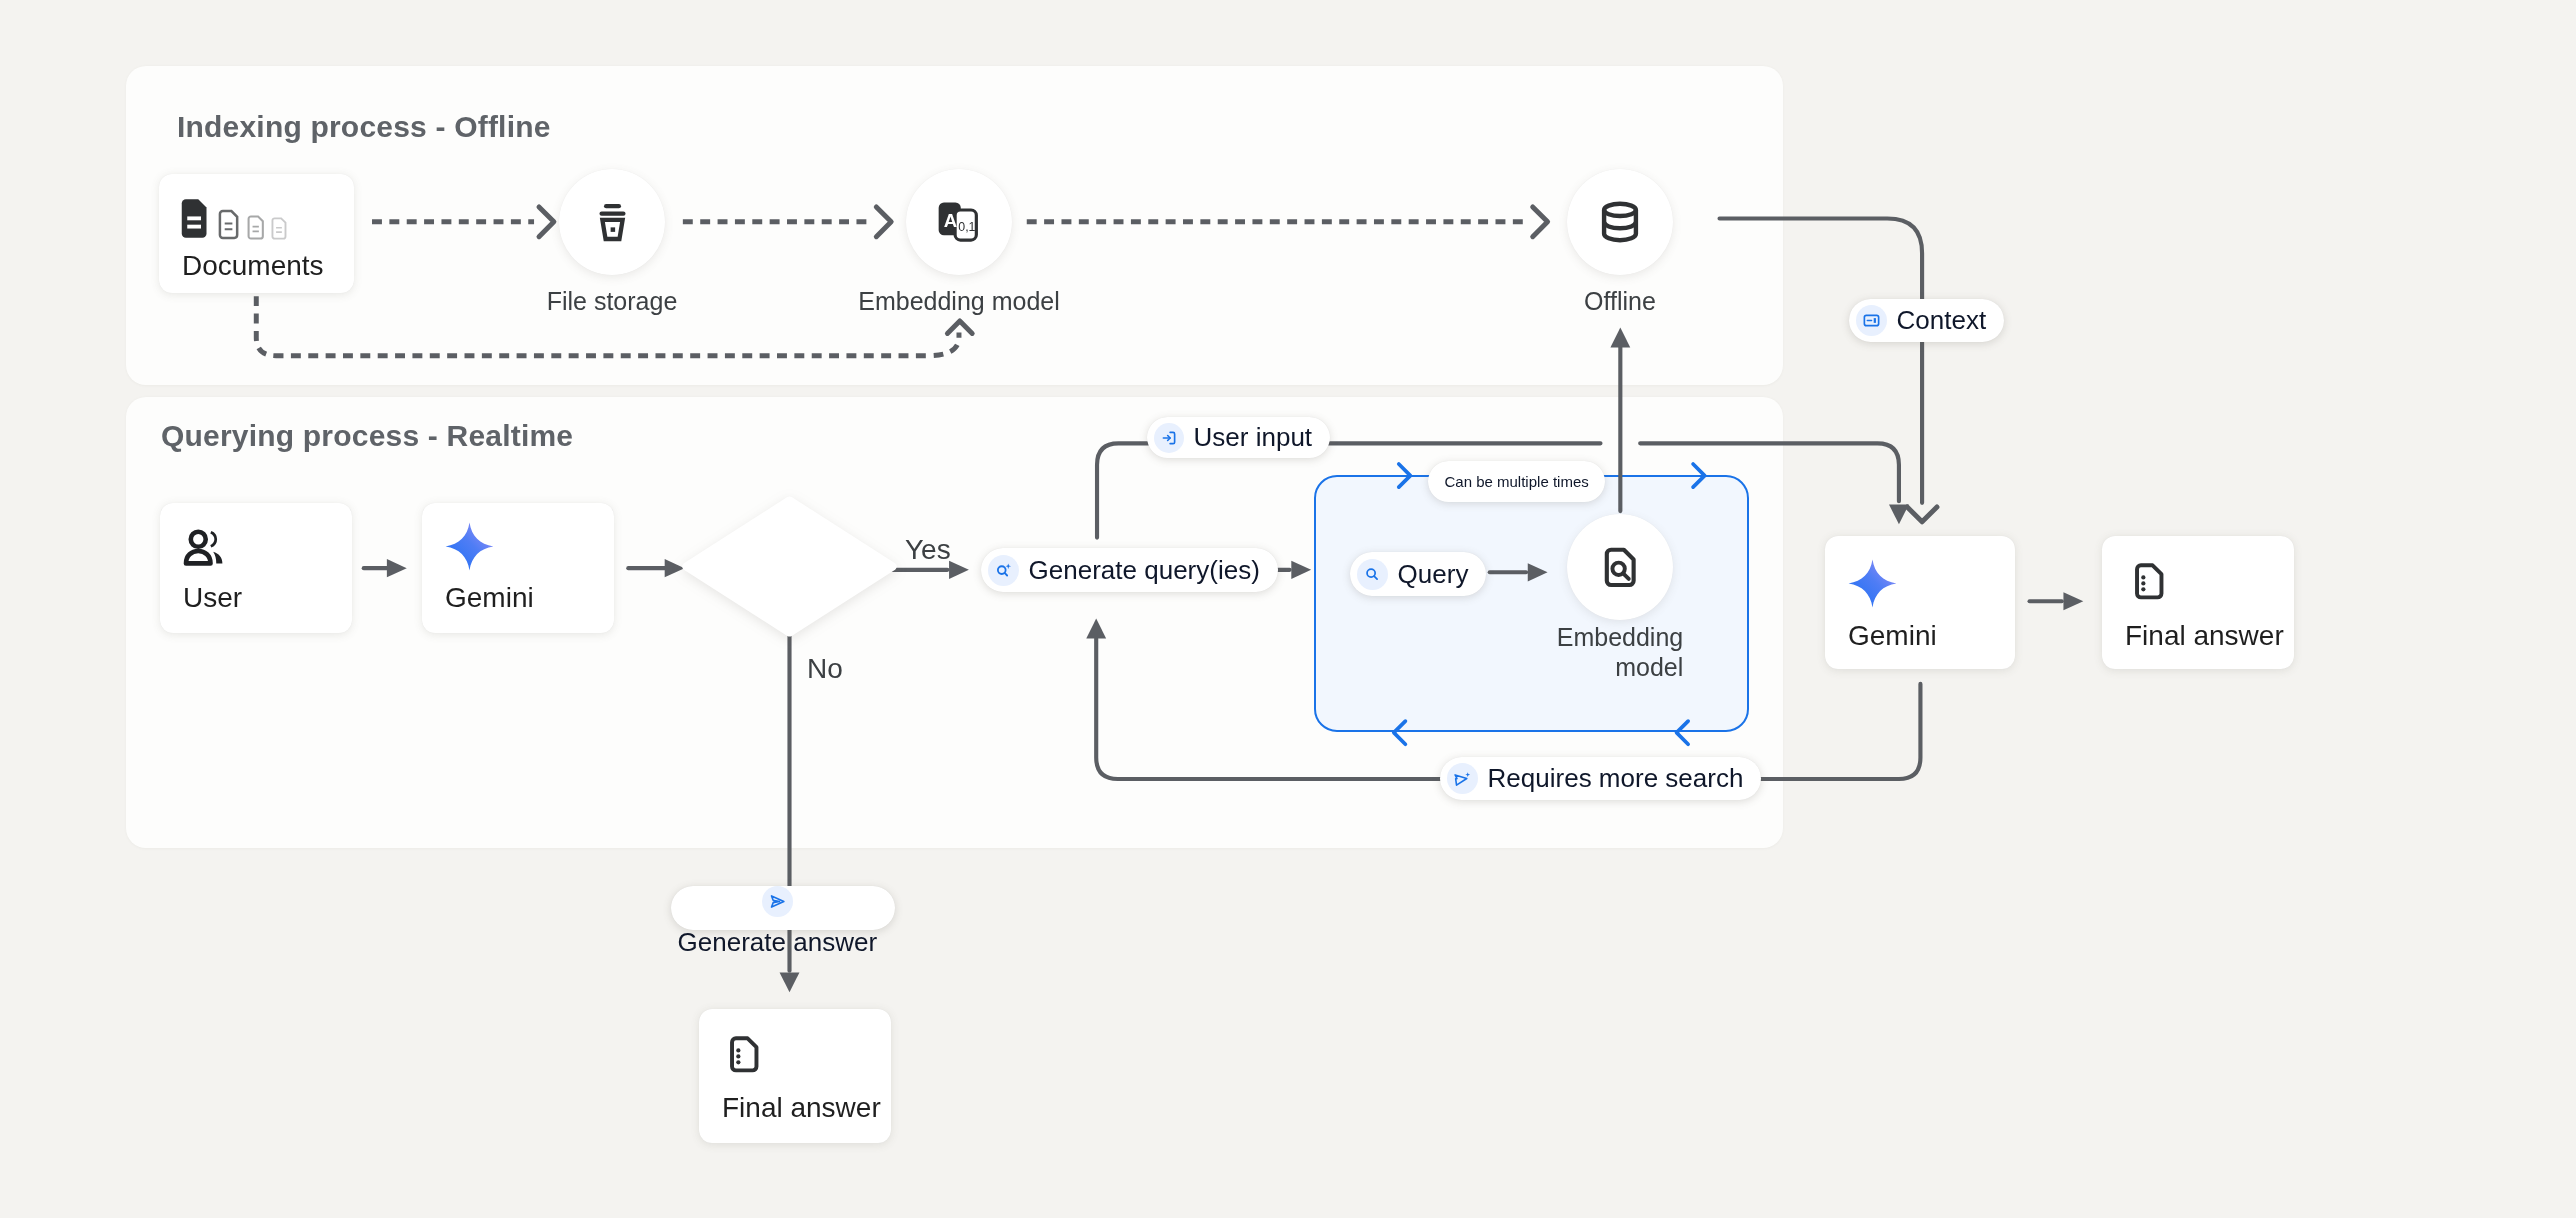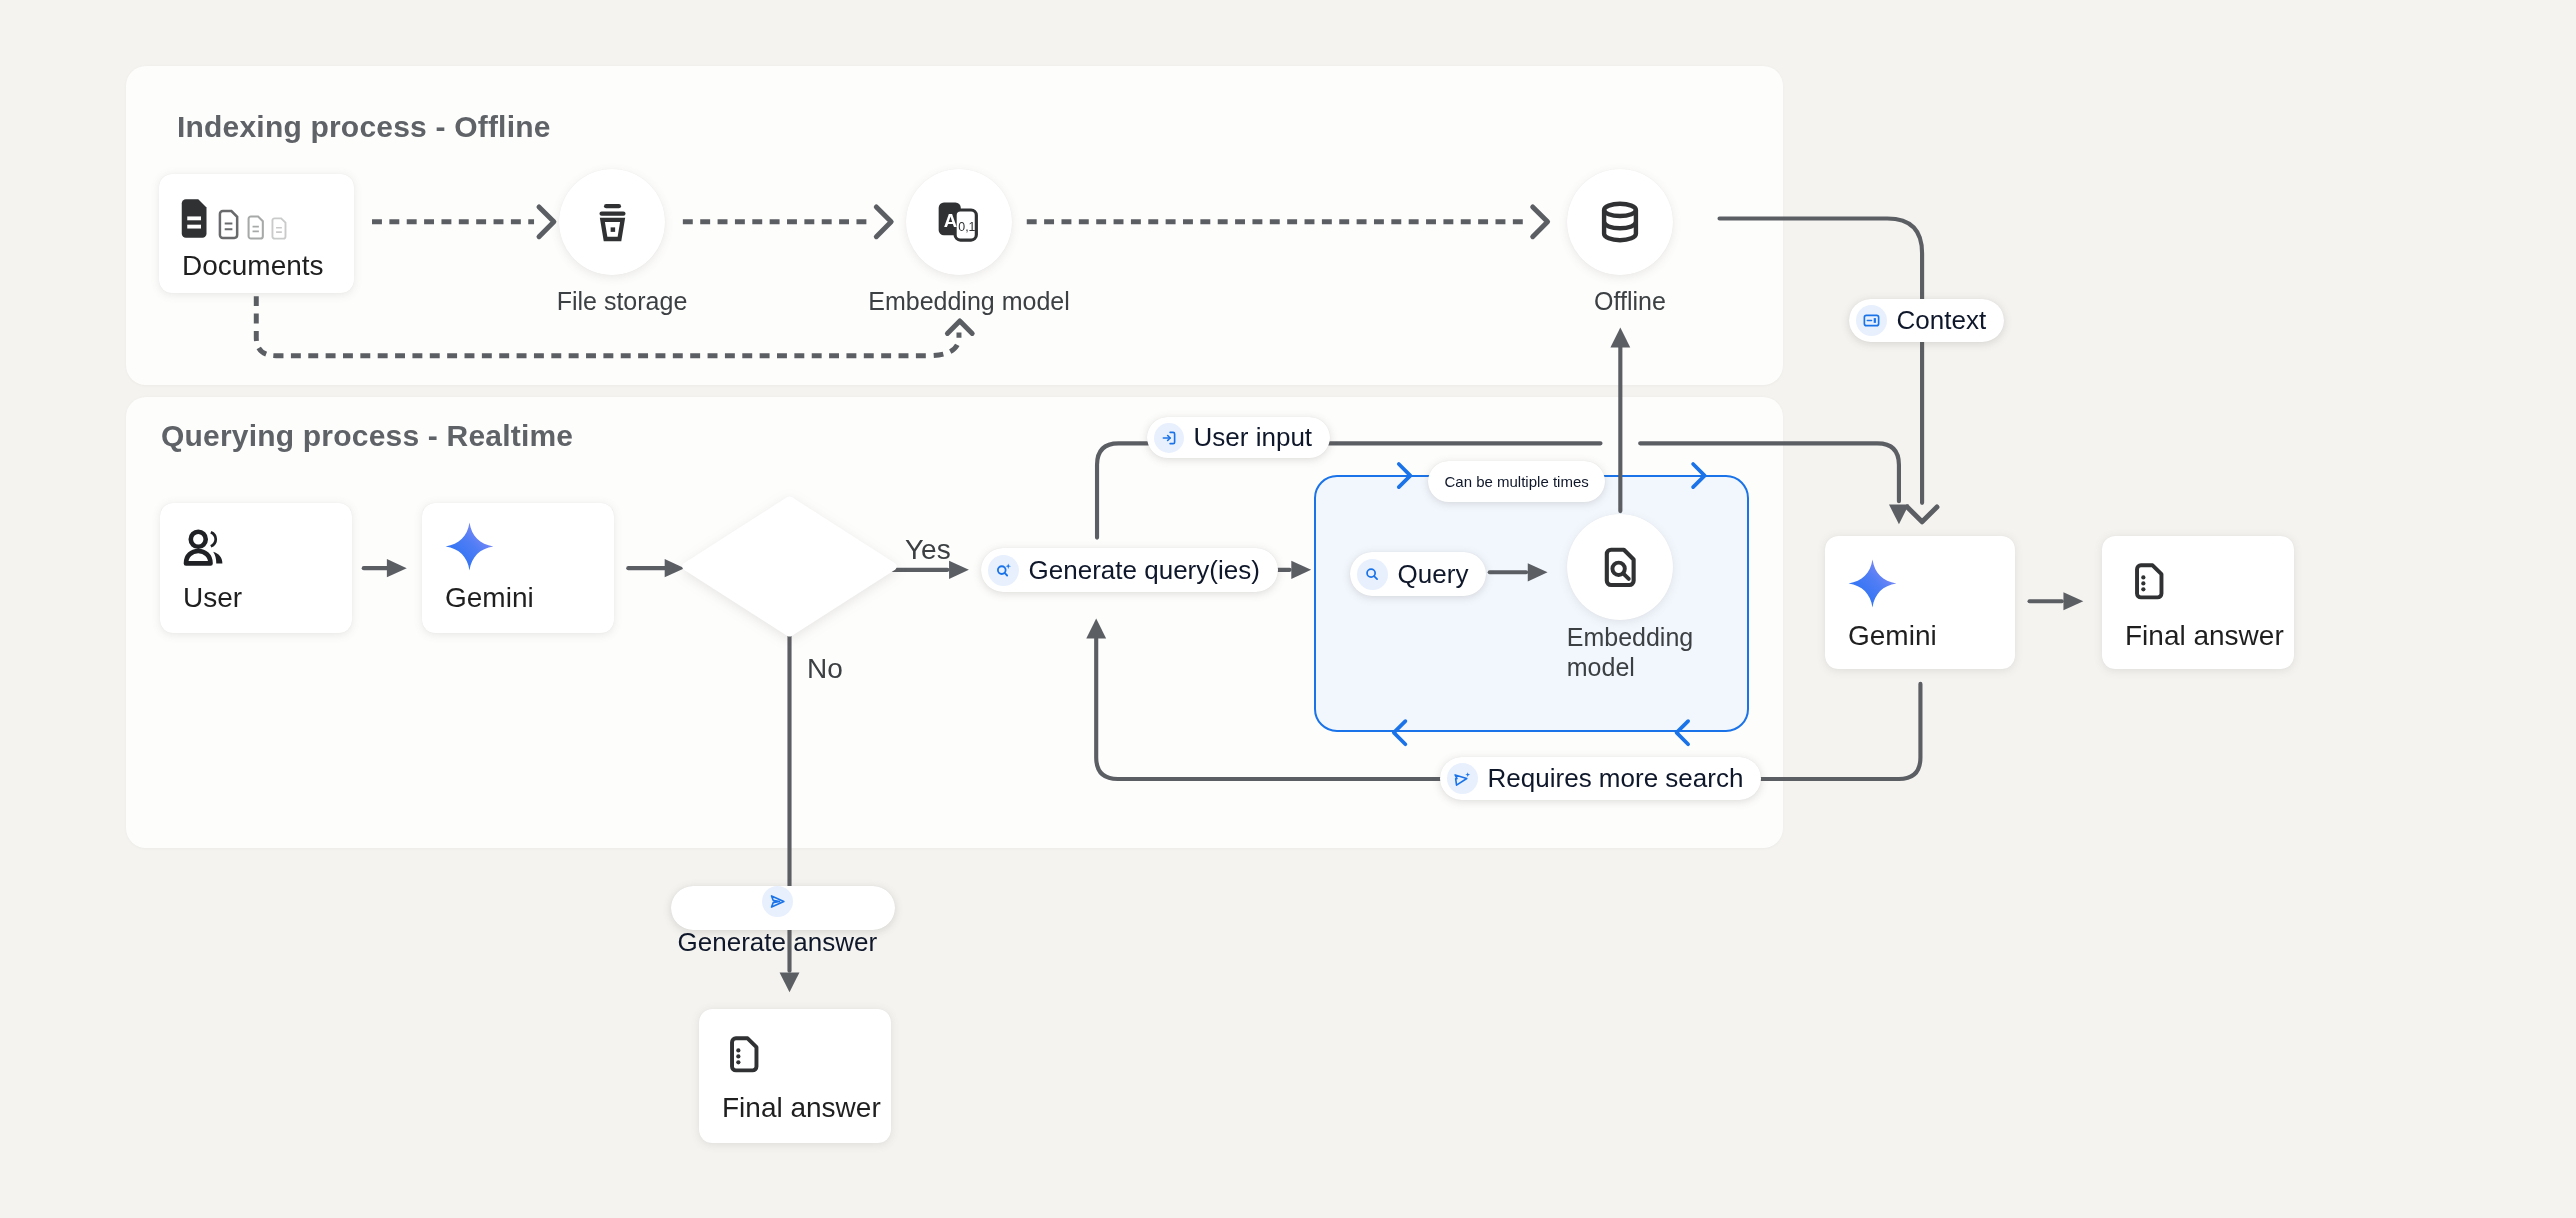--- a/index.html
+++ b/index.html
@@ -32,21 +32,21 @@
   .card .card-label{
     position:absolute;left:23px;font-size:28px;color:#1f1f1f;
   }
   .circle-node{
     position:absolute;width:106px;height:106px;border-radius:50%;
     background:#ffffff;box-shadow:0 2.5px 10px rgba(95,90,80,.12), 0 0 0.8px rgba(0,0,0,.07);
     display:flex;align-items:center;justify-content:center;z-index:4;
   }
   .circle-label{
     position:absolute;transform:translateX(-50%);font-size:25px;color:#3c4043;
-    text-align:left;white-space:nowrap;z-index:4;line-height:30px;margin-left:10px;
+    text-align:right;white-space:nowrap;z-index:4;line-height:30px;
   }
   .pill{
     position:absolute;display:inline-flex;align-items:center;gap:10px;
     background:#ffffff;border-radius:826px;padding:0 18px 0 6.6px;
     box-shadow:0 1.7px 8.3px rgba(95,90,80,.20), 0 0 0.8px rgba(0,0,0,.09);
     z-index:5;white-space:nowrap;
   }
   .pill .ptext{font-size:26px;color:#0f172a;}
   .pill.small{padding:0 16.5px;}
   .pill.small .ptext{font-size:15px;}

